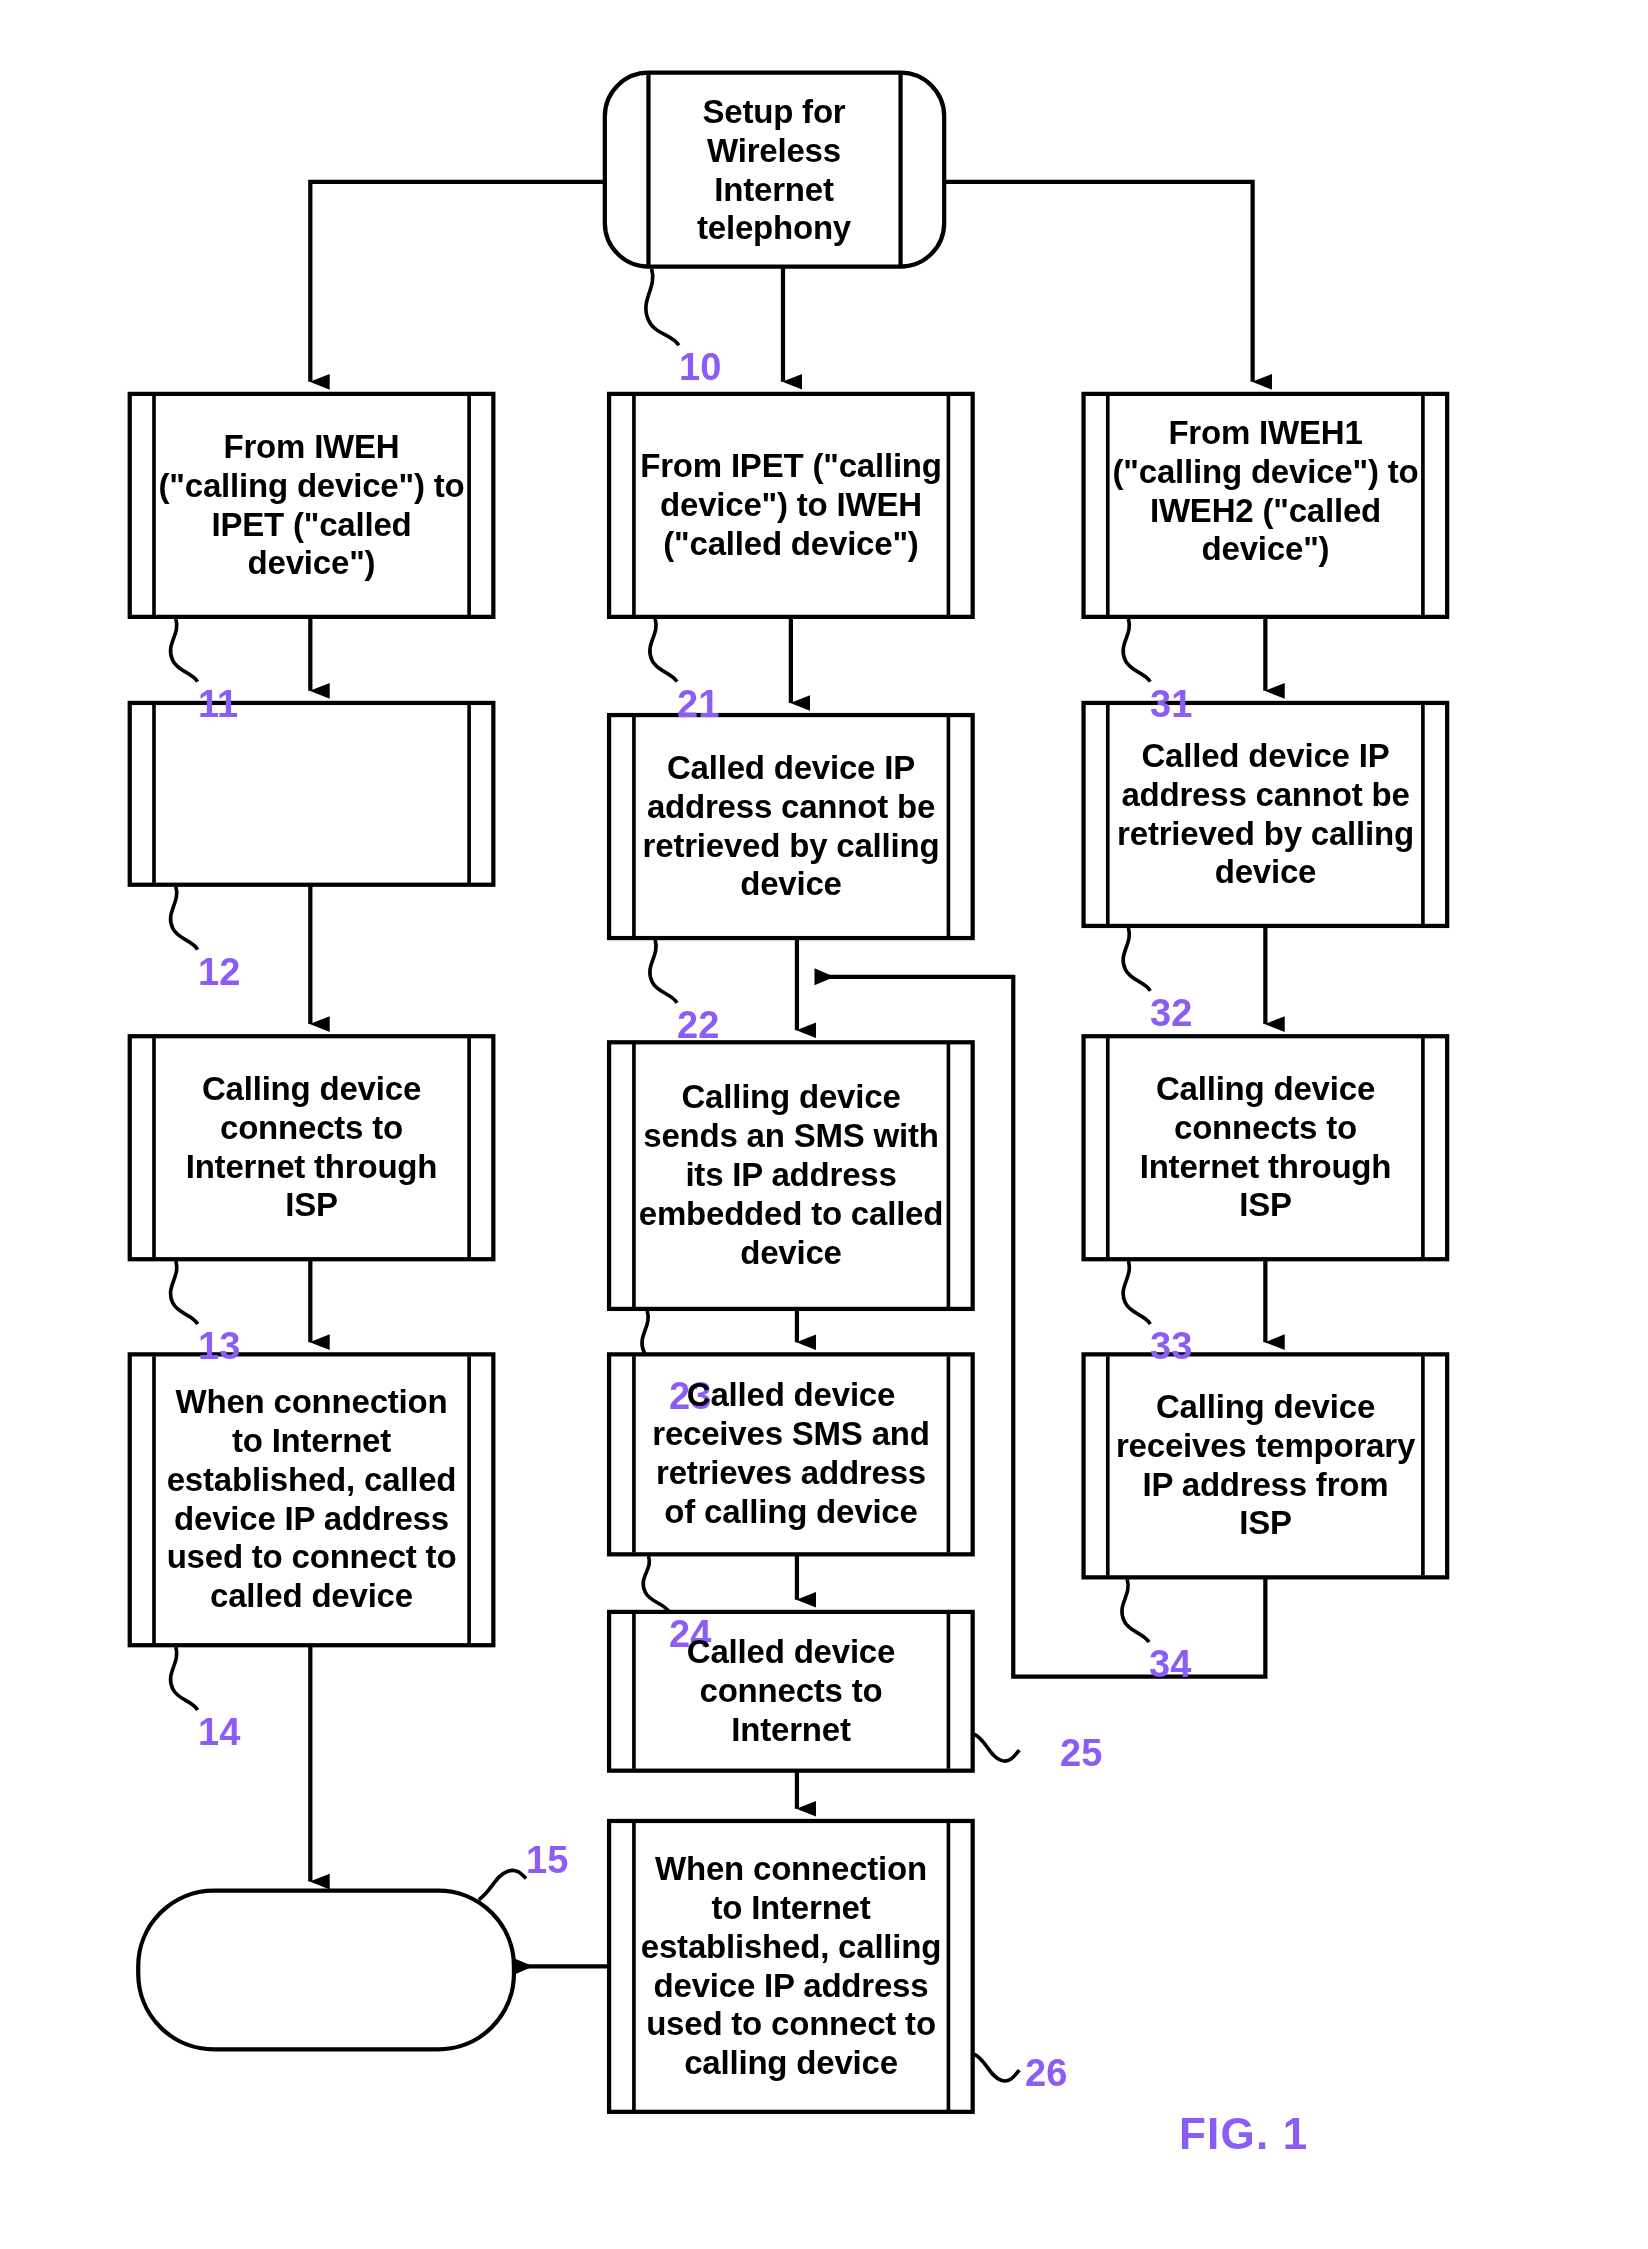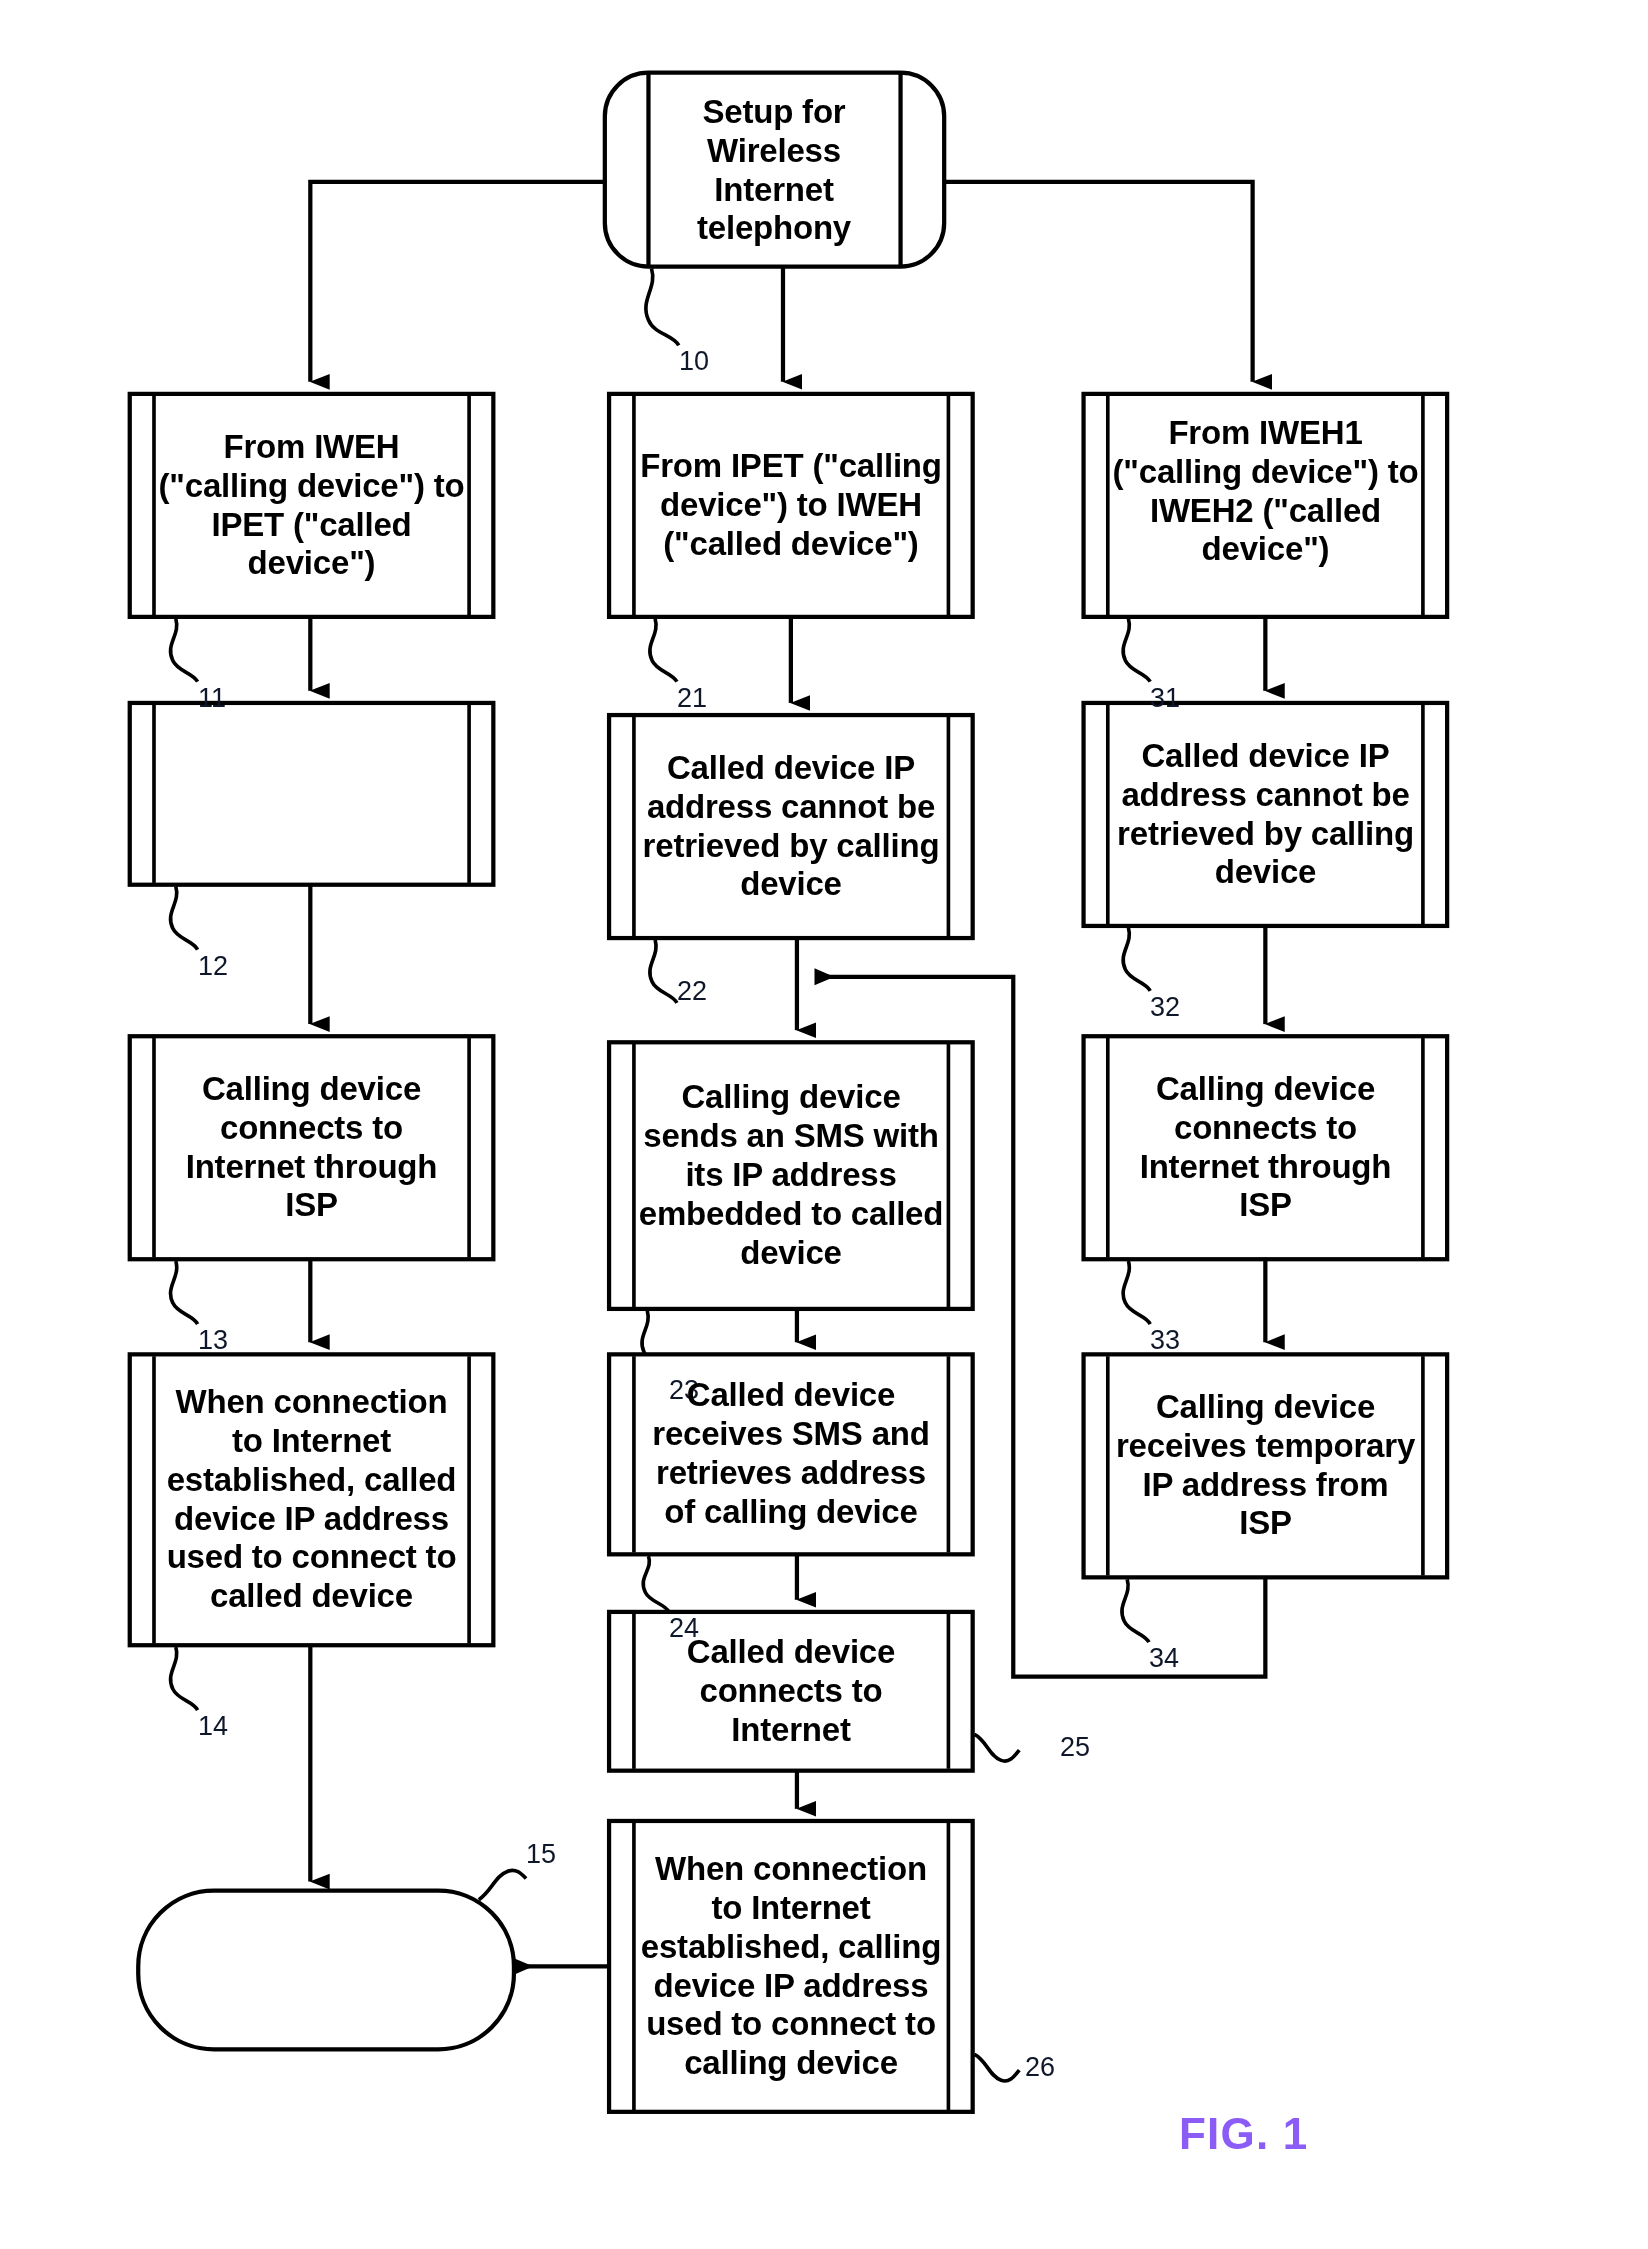--- a/index.html
+++ b/index.html
@@ -31,23 +31,23 @@
     color: #000;
     font-weight: 700;
     font-size: 33px;
     line-height: 1.18;
     letter-spacing: -0.2px;
     white-space: pre-line;
     pointer-events: none;
   }
   .refnum {
     position: absolute;
-    color: #0f172a;
-    font-weight: 400;
-    font-size: 27px;
+    color: #8b5cf6;
+    font-weight: 700;
+    font-size: 38px;
     line-height: 1;
   }
   .figcap {
     position: absolute;
     color: #8b5cf6;
     font-weight: 700;
     font-size: 44px;
     letter-spacing: 1.2px;
   }
   .ovaltext {
@@ -243,21 +243,21 @@
 
   <div class="boxtext" style="left:634px; top:396px; width:314px; height:219px;">From IPET ("calling
 device") to IWEH
 ("called device")</div>
   <div class="refnum" style="left:677px; top:685px;">21</div>
 
   <div class="boxtext" style="left:634px; top:717px; width:314px; height:219px;">Called device IP
 address cannot be
 retrieved by calling
 device</div>
-  <div class="refnum" style="left:677px; top:978px;text-align:center;">22</div>
+  <div class="refnum" style="left:677px; top:1006px;text-align:center;">22</div>
 
   <div class="boxtext" style="left:634px; top:1044px; width:314px; height:263px;">Calling device
 sends an SMS with
 its IP address
 embedded to called
 device</div>
   <div class="refnum" style="left:669px; top:1377px;">23</div>
 
   <div class="boxtext" style="left:634px; top:1356px; width:314px; height:196px;">Called device
 receives SMS and

